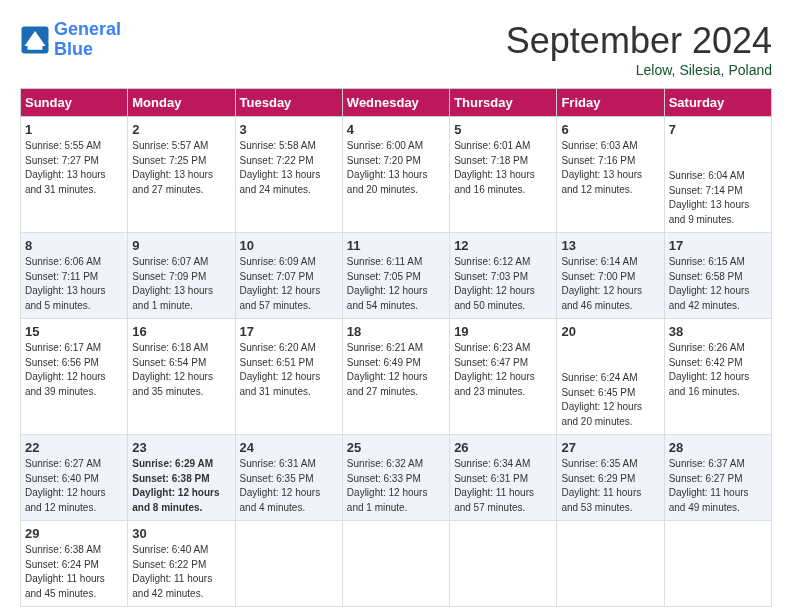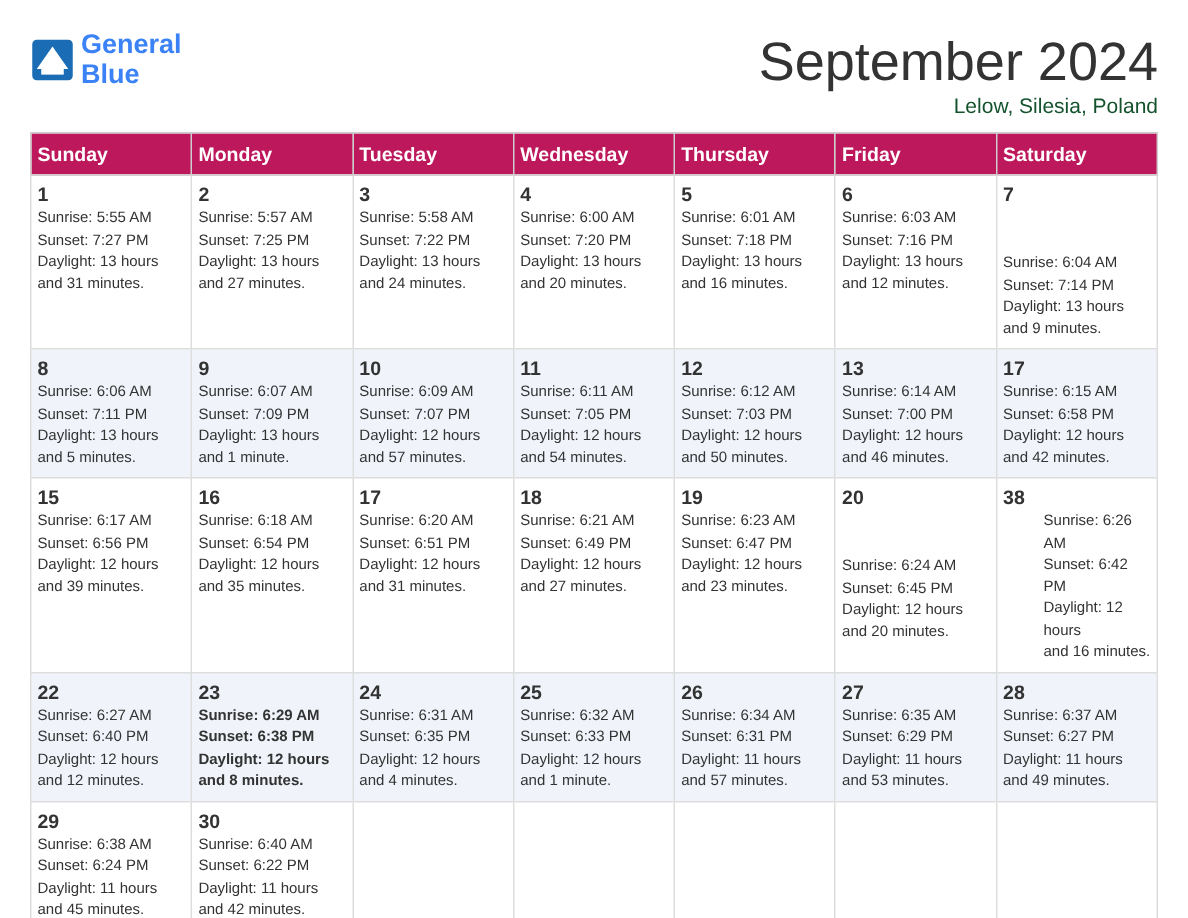--- a/index.html
+++ b/index.html
@@ -263,21 +263,21 @@
         </td>
         <td>
           <span class="day-num">20</span>
           <div class="day-info" style="white-space: pre-line; margin-top: 32px;">Sunrise: 6:24 AM
 Sunset: 6:45 PM
 Daylight: 12 hours
 and 20 minutes.</div>
         </td>
         <td>
           <span class="day-num">38</span>
-          <div class="day-info" style="white-space: pre-line; margin-left: 27px;">Sunrise: 6:26 AM
+          <div class="day-info" style="white-space: pre-line;">Sunrise: 6:26 AM
 Sunset: 6:42 PM
 Daylight: 12 hours
 and 16 minutes.</div>
         </td>
       </tr>
       <tr>
         <td>
           <span class="day-num">22</span>
           <div class="day-info" style="white-space: pre-line;">Sunrise: 6:27 AM
 Sunset: 6:40 PM

